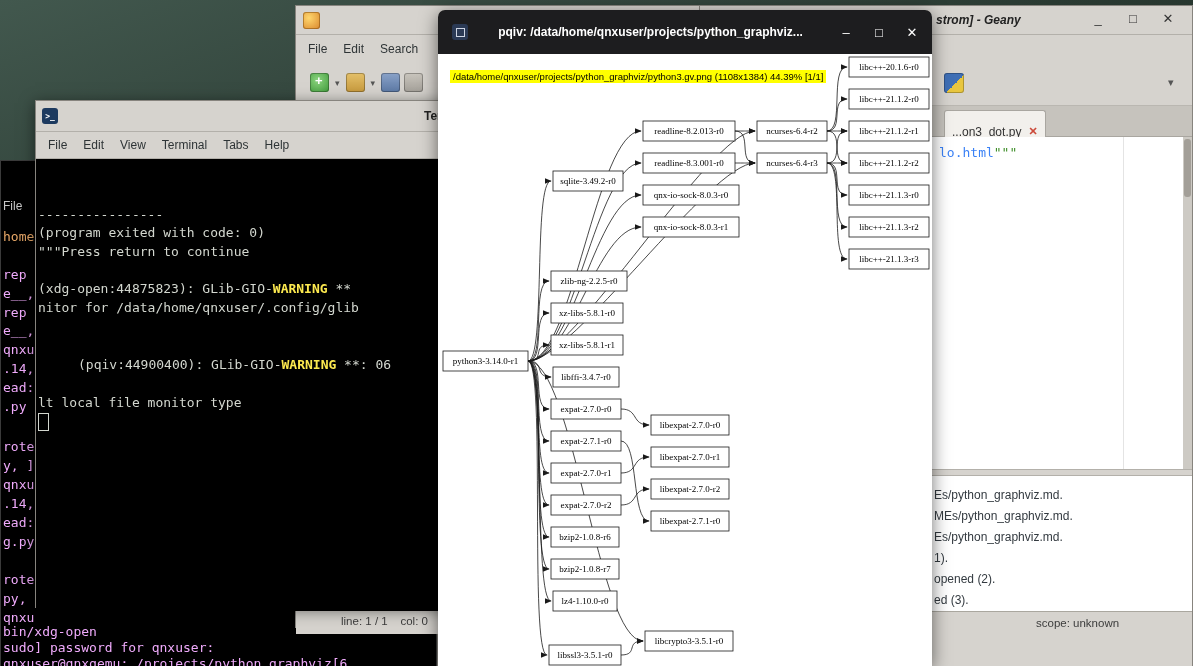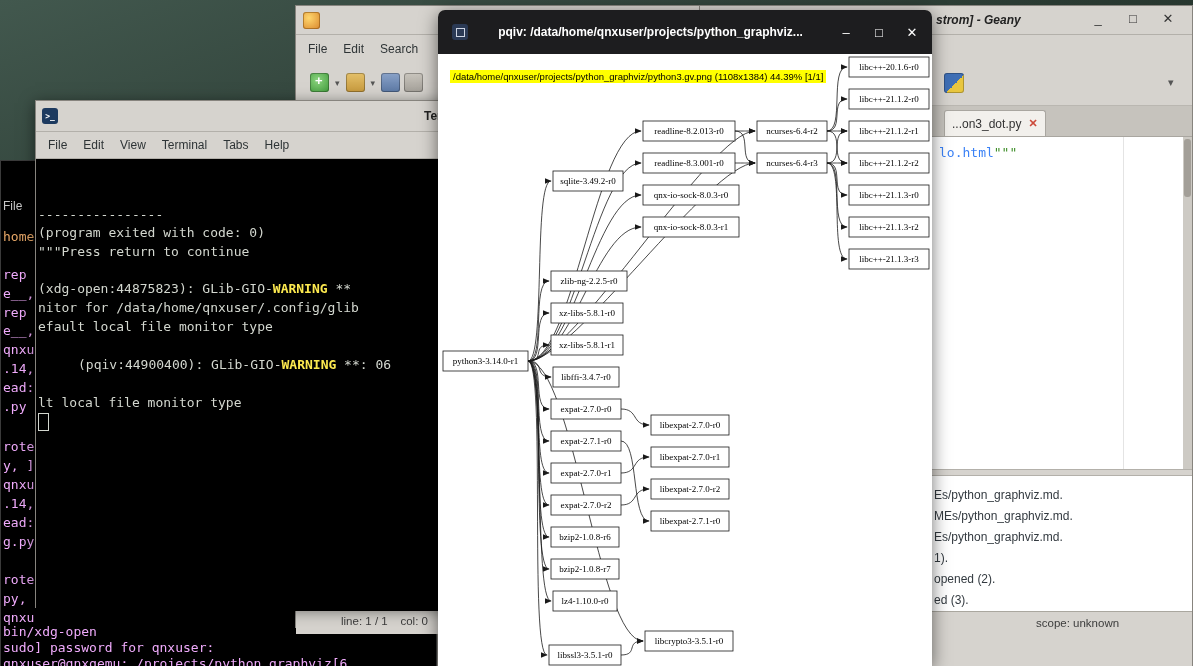--- a/index.html
+++ b/index.html
@@ -27,21 +27,21 @@
   
   #geany-right{left:437px;top:5px;width:756px;height:661px;z-index:1;}
   .gr-title{position:absolute;left:498px;top:7px;font-style:italic;}
   .wbtn{position:absolute;top:5px;width:24px;text-align:center;font:13px "Liberation Sans",sans-serif;color:#333;cursor:default;}
   .gr-toolbar{height:42px;position:relative;}
   .color-icon{position:absolute;left:506px;top:10px;width:20px;height:20px;border-radius:3px;
     background:linear-gradient(135deg,#3f6fb5 55%,#e8c63f 55%);box-shadow:inset 0 0 0 1px rgba(0,0,0,.25);}
   .gr-overflow{position:absolute;left:730px;top:13px;color:#555;font-size:11px;}
   .gr-tabbar{height:30px;background:#c6c3bd;border-bottom:1px solid #a9a6a0;position:relative;}
   .tab{position:absolute;left:506px;top:4px;height:25px;background:#f2f0ec;border:1px solid #a9a6a0;border-bottom:none;
-    border-radius:3px 3px 0 0;display:flex;align-items:center;padding:0 7px;font:12px "Liberation Sans",sans-serif;color:#333;}
+    border-radius:3px 3px 0 0;display:flex;align-items:center;padding:8px 7px;font:12px "Liberation Sans",sans-serif;color:#333;}
   .tabclose{margin-left:7px;color:#cc4a3a;font-weight:bold;font-size:11px;}
   .gr-editor{height:332px;background:#fff;position:relative;font:13px "DejaVu Sans Mono",monospace;}
   .codeline{position:absolute;left:501px;top:8px;white-space:pre;}
   .code-str1{color:#3b82f6;}
   .code-str2{color:#3f8f29;}
   .margin-line{position:absolute;left:685px;top:0;width:1px;height:100%;background:#e4e4e4;}
   .vscroll{position:absolute;right:0;top:0;width:9px;height:100%;background:#cdcac4;}
   .vscroll .thumb{position:absolute;top:2px;left:1px;width:7px;height:58px;background:#a39f98;border-radius:3px;}
   .gr-splitter{height:5px;background:#d6d3ce;border-top:1px solid #b3b0aa;border-bottom:1px solid #b3b0aa;}
   .gr-msgwin{height:135px;background:#fff;position:relative;font:12px "Liberation Sans",sans-serif;color:#333a40;}
@@ -200,21 +200,20 @@
         <span class="menu-item">Tabs</span>
         <span class="menu-item">Help</span>
       </div>
     <div class="term-content">
       <div class="term-cursor" id="term-cursor" style="top: 254px;"></div>
     <div class="term-line" style="top: 48px;"><span>----------------</span></div>
         <div class="term-line" style="top: 66px;"><span>(program exited with code: 0)</span></div>
         <div class="term-line" style="top: 85px;"><span>"""Press return to continue</span></div>
         <div class="term-line" style="top: 122px;"><span>(xdg-open:44875823): GLib-GIO-</span><span class="warn">WARNING</span><span> **</span></div>
         <div class="term-line" style="top: 141px;"><span>nitor for /data/home/qnxuser/.config/glib</span></div>
-        <div class="term-line" style="top: 160px;"><span>efault local file monitor type</span></div>
         <div class="term-line" style="top: 198px; margin-left: 40px;"><span>(pqiv:44900400): GLib-GIO-</span><span class="warn">WARNING</span><span> **: 06</span></div>
         <div class="term-line" style="top: 236px;"><span>lt local file monitor type</span></div>
       </div>
   </div>
 
   <div id="pqiv" class="win">
     <div class="pq-titlebar">
       <div class="pq-icon"></div>
       <div class="pq-title">pqiv: /data/home/qnxuser/projects/python_graphviz...</div>
       <span class="pq-btn">–</span>

